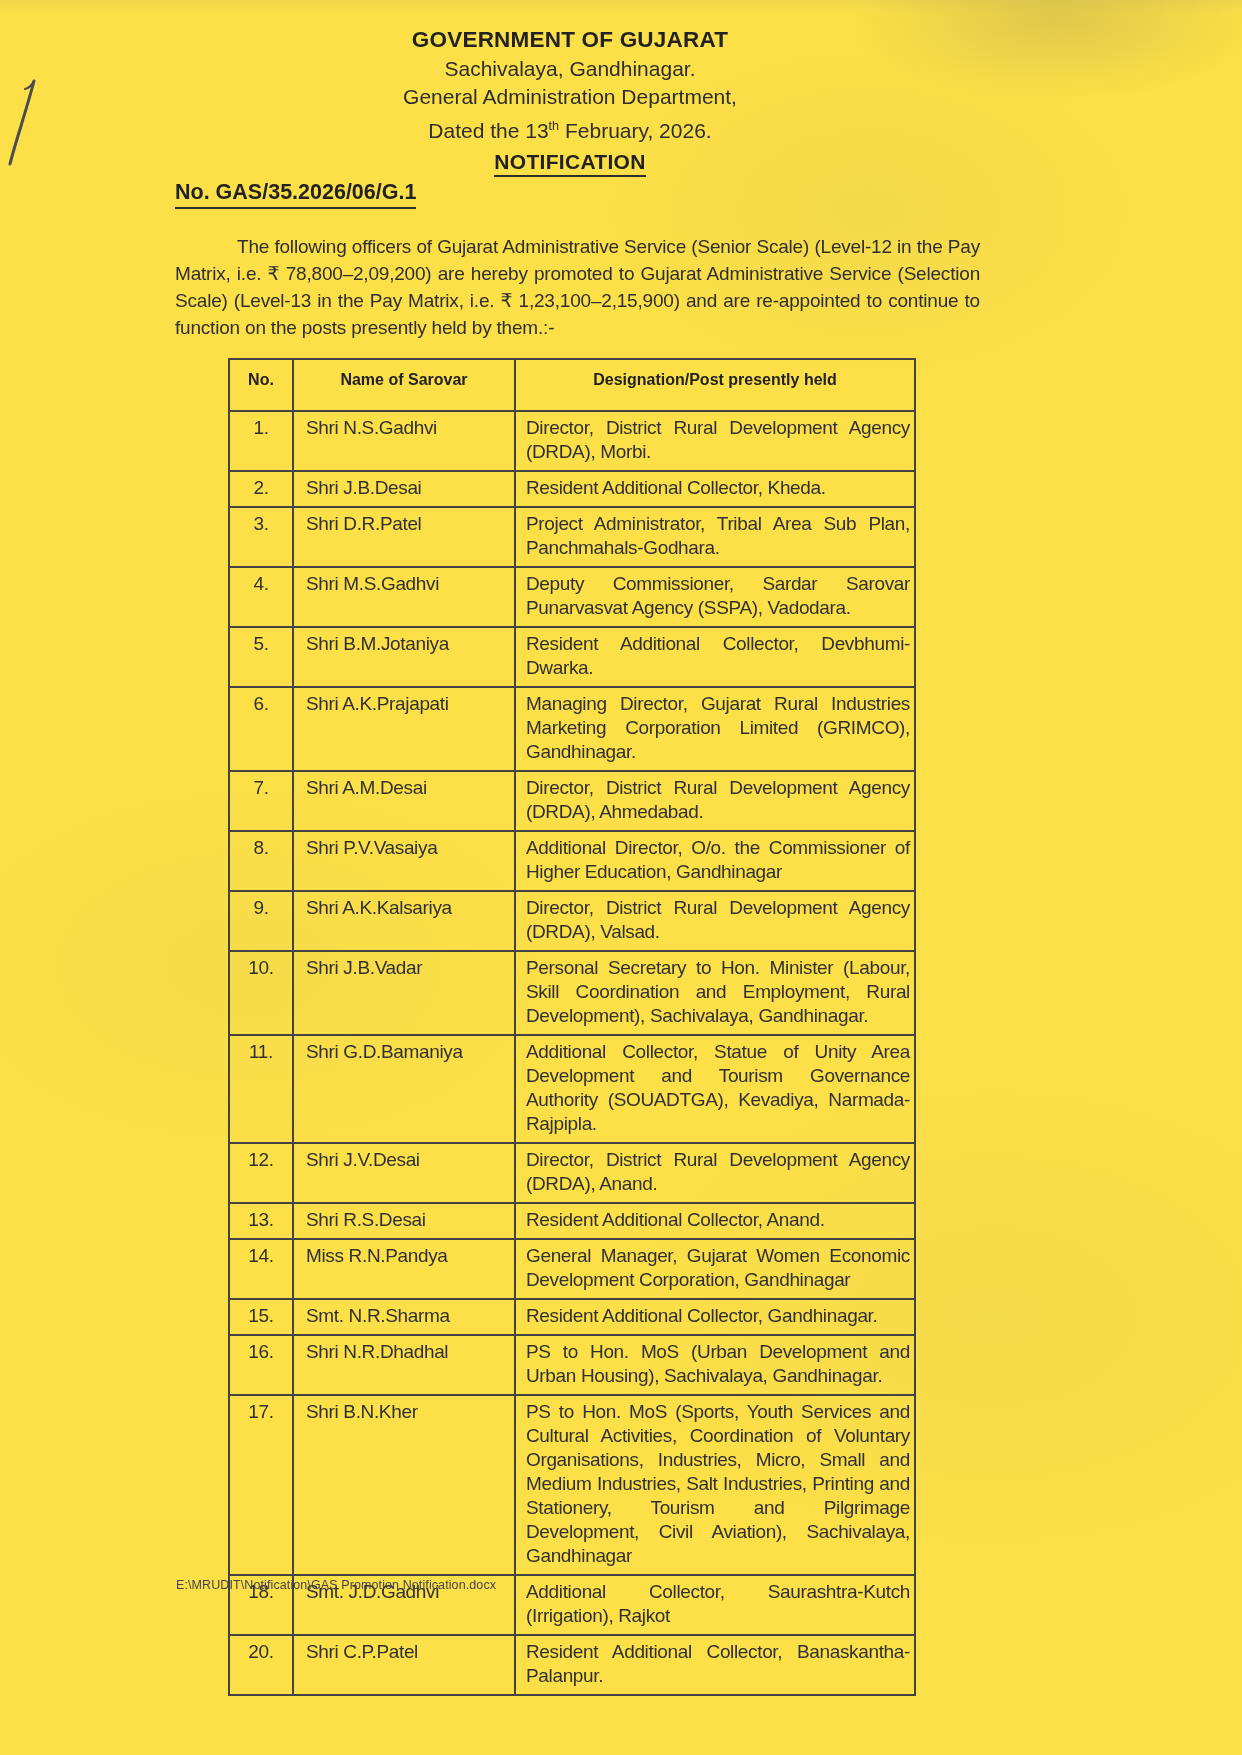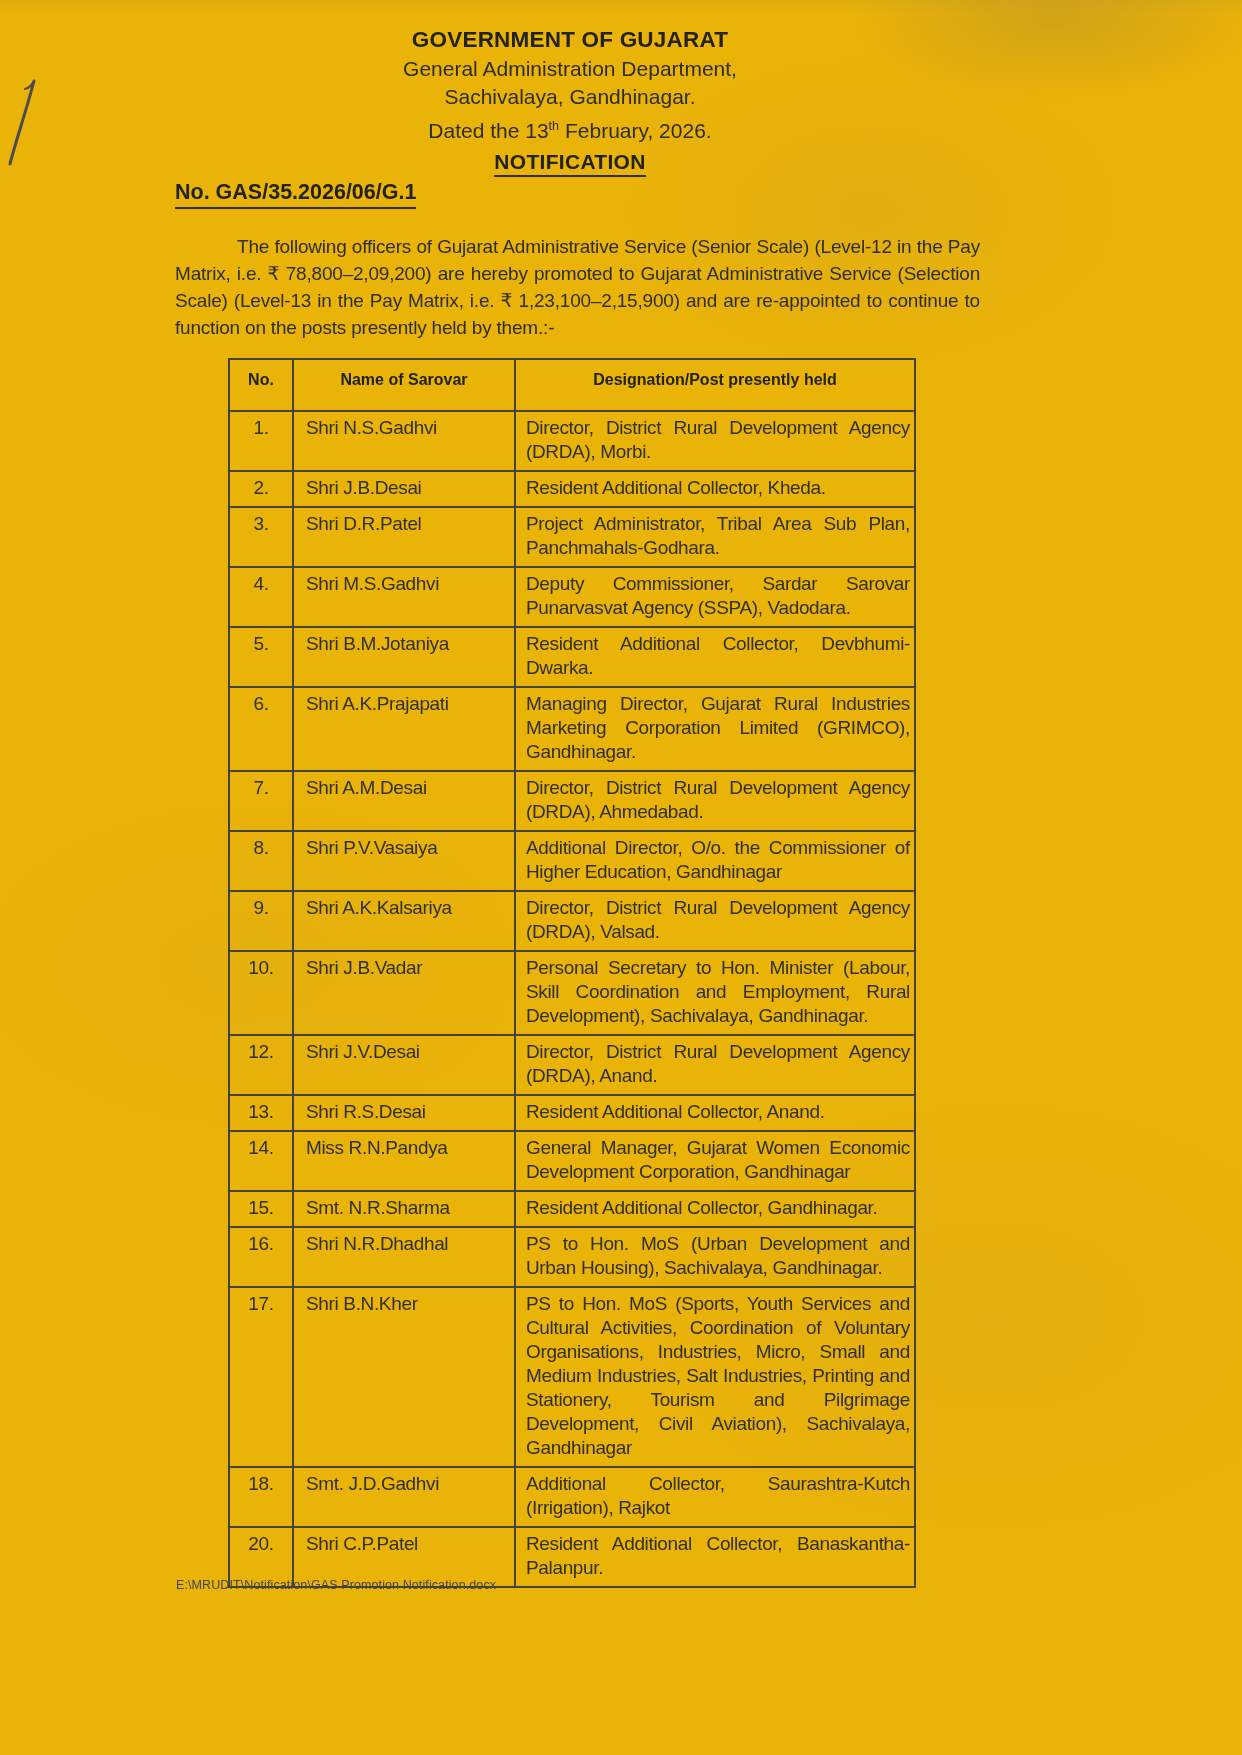--- a/index.html
+++ b/index.html
@@ -1,20 +1,20 @@
 <!DOCTYPE html>
 <html><head>
 <meta charset="utf-8">
 <style>
   html,body{margin:0;padding:0;background:#d8d8d6;}
   .page{
     position:relative;
     width:1242px;height:1755px;
     margin:0 auto;
-    background:#eab308;
+    background:#fde047;
     font-family:"Liberation Sans","DejaVu Sans",sans-serif;
     color:#2d2d2d;
     overflow:hidden;
   }
   
   .page::before{
     content:"";position:absolute;inset:0;pointer-events:none;
     background:
       radial-gradient(ellipse 300px 120px at 85% 1%, rgba(90,90,90,.18), transparent 70%),
       radial-gradient(ellipse 420px 260px at 70% 12%, rgba(120,120,120,.07), transparent 70%),
@@ -76,22 +76,22 @@
 
 <div class="page">
 
   <svg class="pen-mark" width="50" height="95" viewBox="0 0 50 95">
     <path d="M32 5 C 30 13, 25 30, 19 50 C 15 63, 11 76, 8 88" stroke="#4c4c4c" stroke-width="3" fill="none" stroke-linecap="round"></path>
     <path d="M32 5 C 30 9, 27 12, 23 13" stroke="#4c4c4c" stroke-width="2.2" fill="none" stroke-linecap="round"></path>
   </svg>
 
   <div class="doc-header">
     <div class="org">GOVERNMENT OF GUJARAT</div>
+    <div>Sachivalaya, Gandhinagar.</div>
     <div>General Administration Department,</div>
-    <div>Sachivalaya, Gandhinagar.</div>
     <div><span>Dated the 13</span><sup>th</sup><span> February, 2026.</span></div>
   </div>
 
   <div class="notif-title">
     <span>NOTIFICATION</span>
   </div>
 
   <div class="ref-line">
     <span>No. GAS/35.2026/06/G.1</span>
   </div>
@@ -156,20 +156,25 @@
       <td class="col-no">9.</td>
       <td class="col-name">Shri A.K.Kalsariya</td>
       <td class="col-desig">Director, District Rural Development Agency (DRDA), Valsad.</td>
     </tr>
         <tr>
       <td class="col-no">10.</td>
       <td class="col-name">Shri J.B.Vadar</td>
       <td class="col-desig">Personal Secretary to Hon. Minister (Labour, Skill Coordination and Employment, Rural Development), Sachivalaya, Gandhinagar.</td>
     </tr>
         <tr>
+      <td class="col-no">11.</td>
+      <td class="col-name">Shri G.D.Bamaniya</td>
+      <td class="col-desig">Additional Collector, Statue of Unity Area Development and Tourism Governance Authority (SOUADTGA), Kevadiya, Narmada-Rajpipla.</td>
+    </tr>
+        <tr>
       <td class="col-no">12.</td>
       <td class="col-name">Shri J.V.Desai</td>
       <td class="col-desig">Director, District Rural Development Agency (DRDA), Anand.</td>
     </tr>
         <tr>
       <td class="col-no">13.</td>
       <td class="col-name">Shri R.S.Desai</td>
       <td class="col-desig">Resident Additional Collector, Anand.</td>
     </tr>
         <tr>

